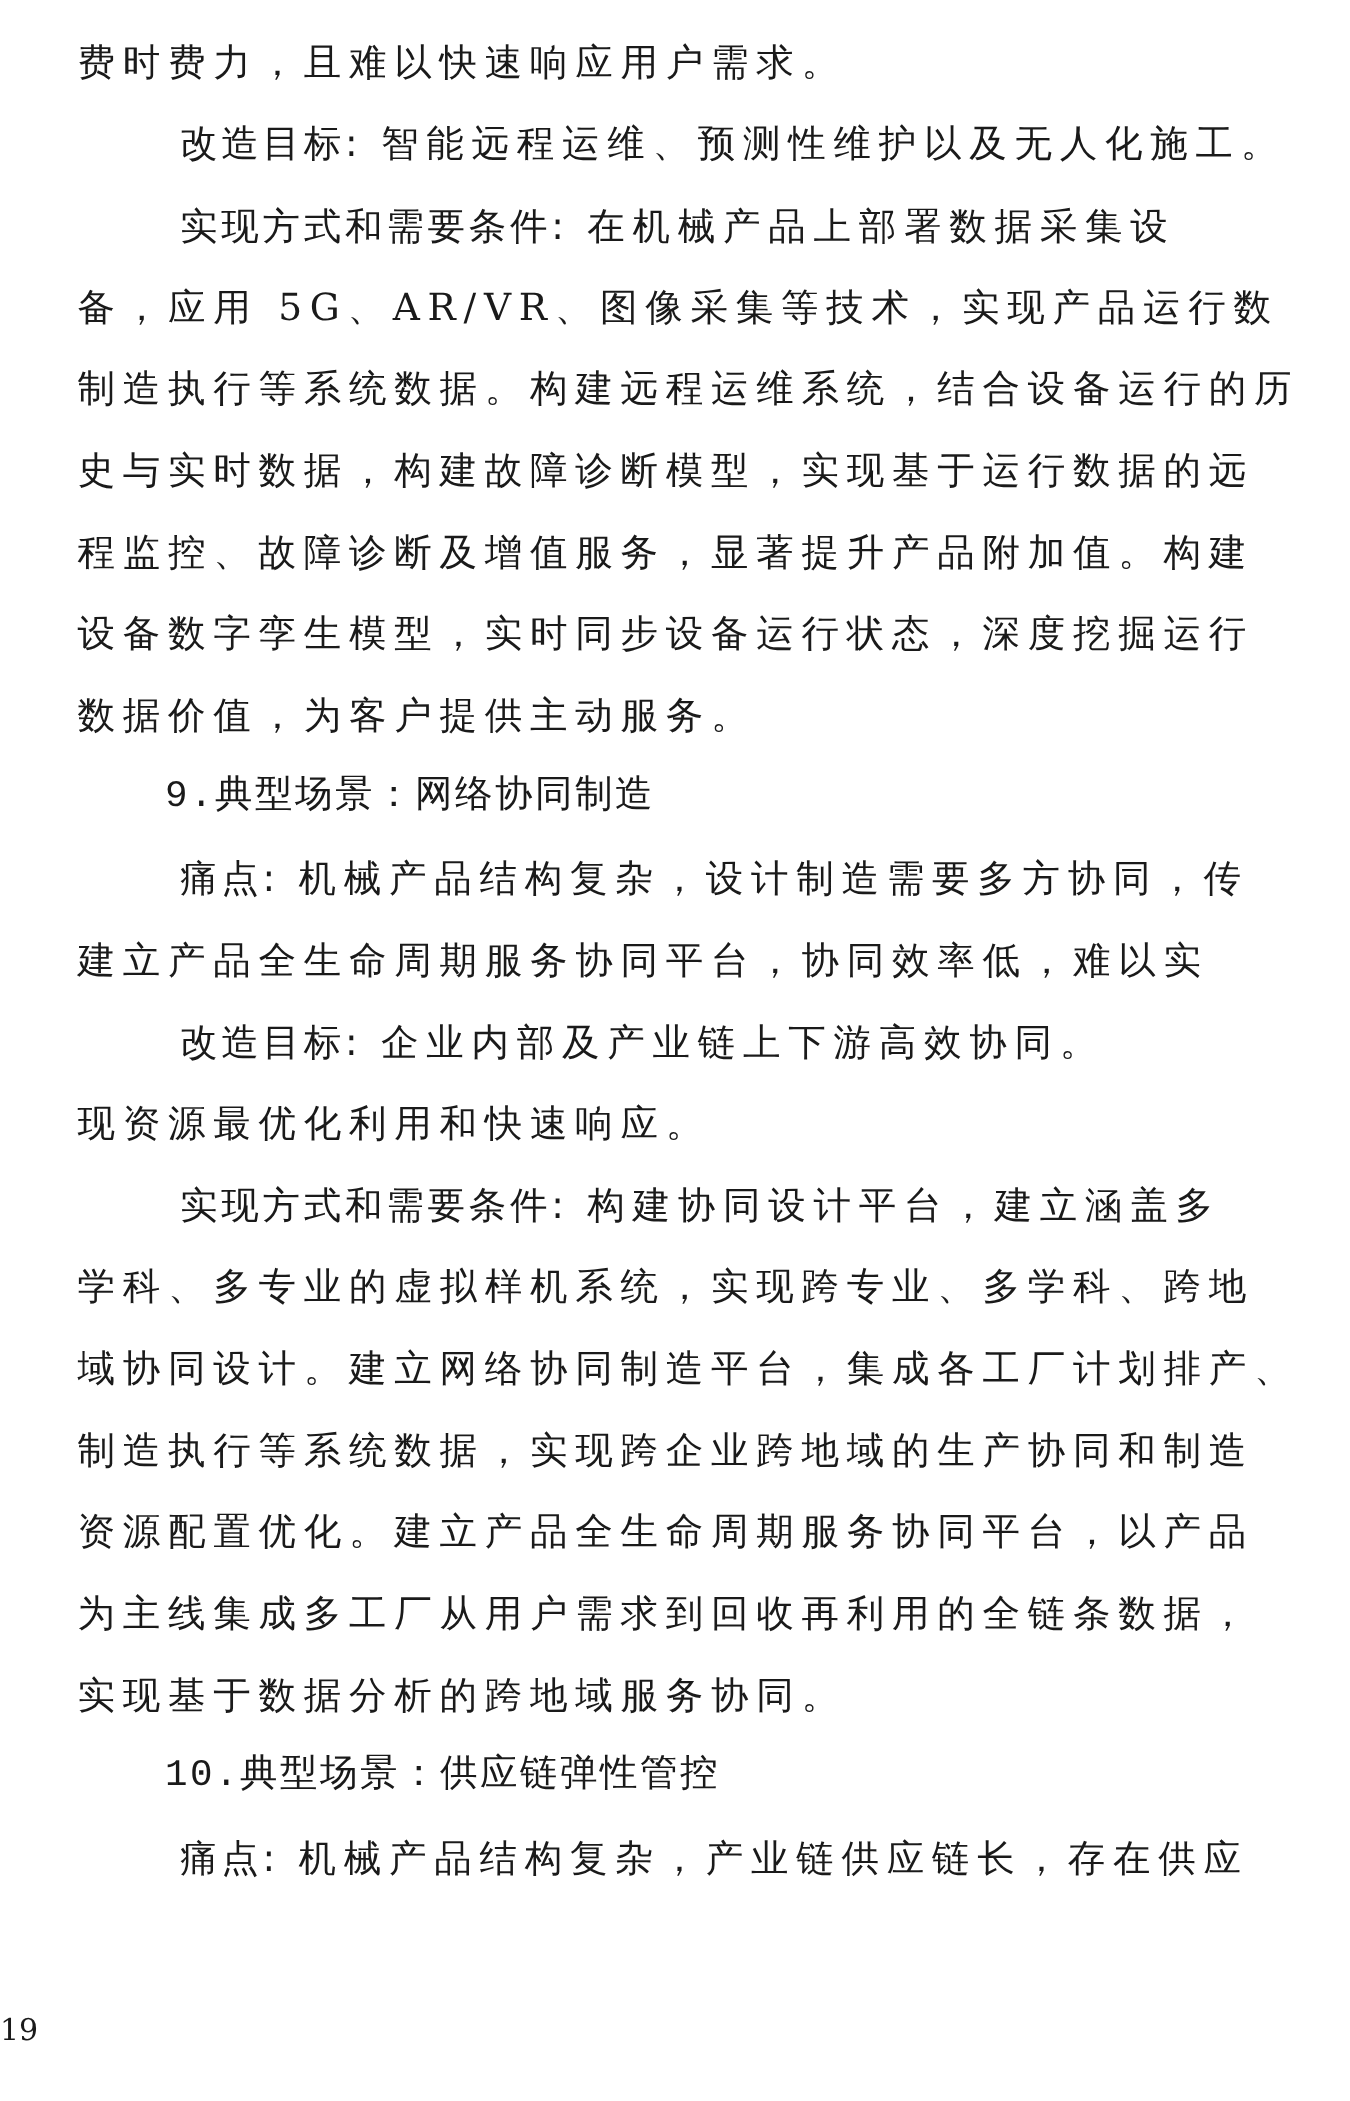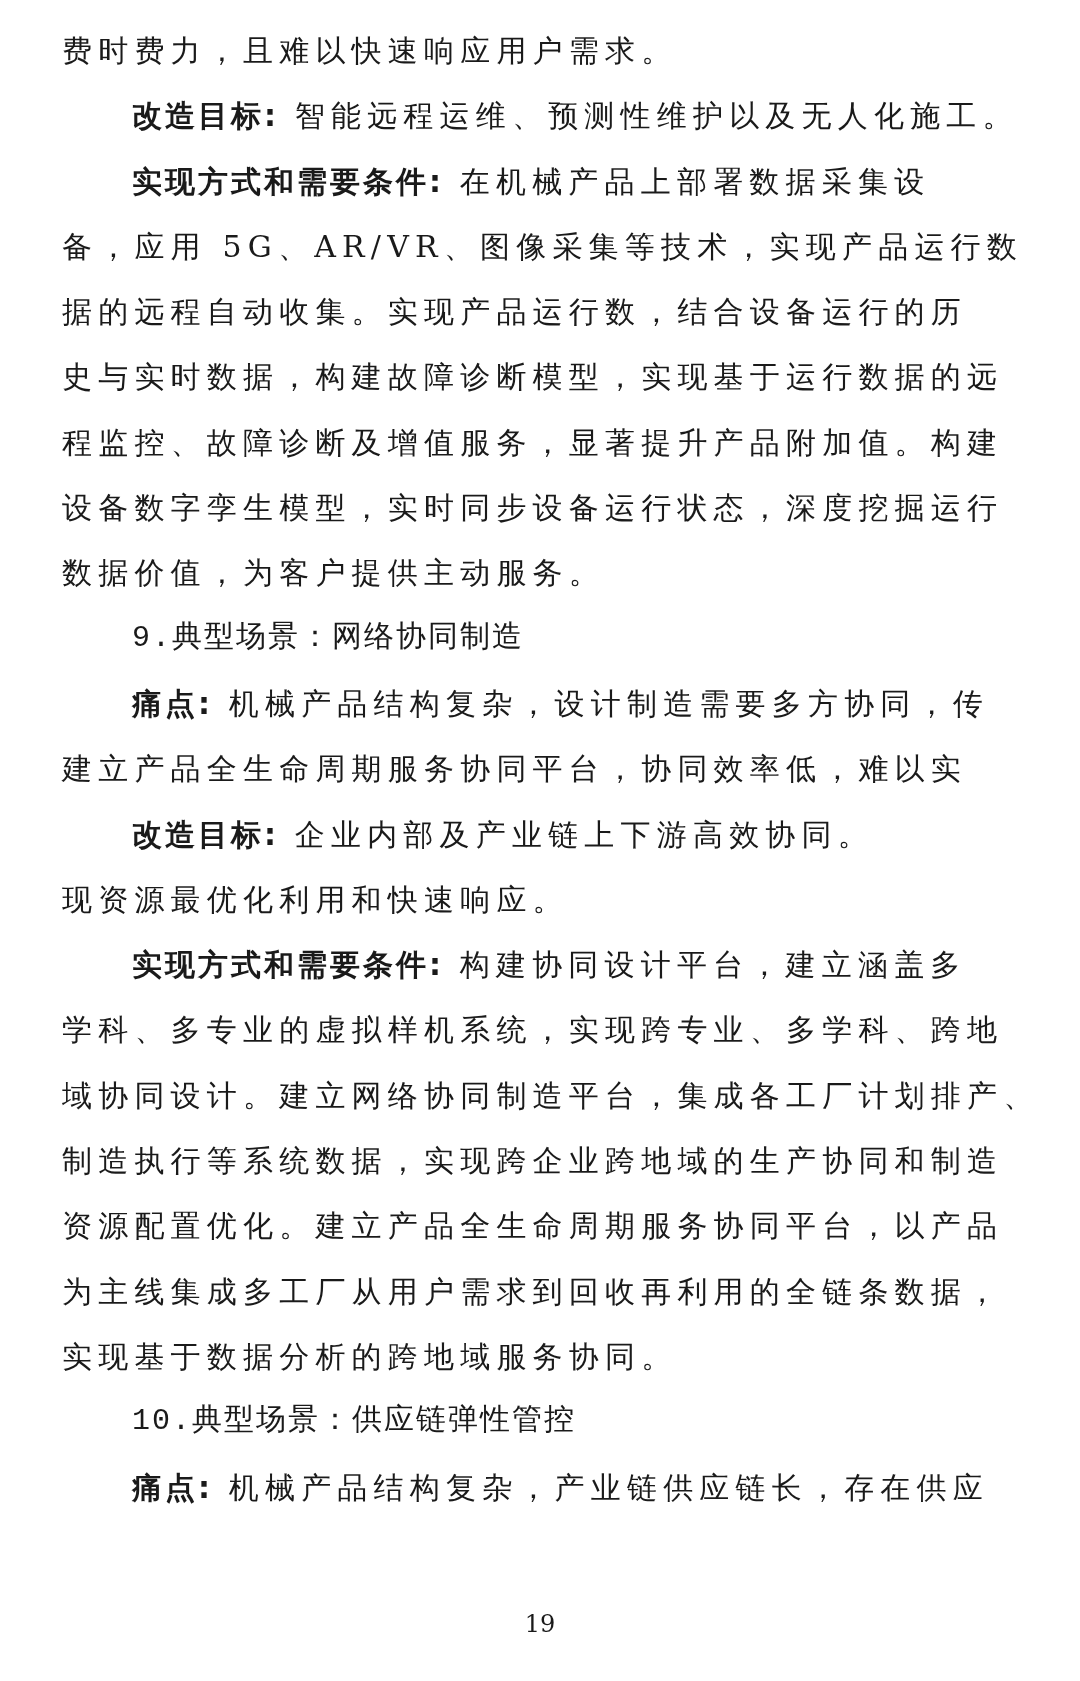--- a/index.html
+++ b/index.html
@@ -1,35 +1,35 @@
 <!DOCTYPE html>
 <html><head>
 <meta charset="utf-8">
 <style>
   html,body{margin:0;padding:0;background:#ffffff;}
   body{width:1080px;height:1681px;position:relative;overflow:hidden;color:#1a1a1a;
        font-family:"DejaVu Serif","Liberation Serif",serif;}
   .page{position:absolute;left:62px;top:18px;width:960px;}
   .line{height:65.3px;line-height:65.3px;font-size:30px;white-space:nowrap;letter-spacing:6.2px;}
   .indent{padding-left:70px;}
-  .b{font-weight:bold;font-family:"DejaVu Sans","Liberation Sans",sans-serif;letter-spacing:3px;}
+  .b{font-weight:normal;font-family:"DejaVu Sans","Liberation Sans",sans-serif;letter-spacing:3px;margin-left:12px;}
   .h{font-family:Liberation Mono, monospace;letter-spacing:2px;}
-  .pn{position:absolute;top:1610px;left:0;width:1080px;text-align:center;font-size:24px;}
+  .pn{position:absolute;top:1610px;left:0;width:1080px;font-size:24px;}
 </style>
 </head>
 <body>
 
 <div class="page">
   <div class="line">费时费力，且难以快速响应用户需求。</div>
 
   <div class="line indent"><span class="b">改造目标:</span><span> 智能远程运维、预测性维护以及无人化施工。</span></div>
 
   <div class="line indent"><span class="b">实现方式和需要条件:</span><span> 在机械产品上部署数据采集设</span></div>
   <div class="line">备，应用 5G、AR/VR、图像采集等技术，实现产品运行数</div>
-  <div class="line">据的远程自动收集。实现产品运行数，结合设备运行的历</div>
+  <div class="line">制造执行等系统数据。构建远程运维系统，结合设备运行的历</div>
   <div class="line">史与实时数据，构建故障诊断模型，实现基于运行数据的远</div>
   <div class="line">程监控、故障诊断及增值服务，显著提升产品附加值。构建</div>
   <div class="line">设备数字孪生模型，实时同步设备运行状态，深度挖掘运行</div>
   <div class="line">数据价值，为客户提供主动服务。</div>
 
   <div class="line indent h"><span>9.</span><span>典型场景：网络协同制造</span></div>
 
   <div class="line indent"><span class="b">痛点:</span><span> 机械产品结构复杂，设计制造需要多方协同，传</span></div>
   <div class="line">建立产品全生命周期服务协同平台，协同效率低，难以实</div>
   <div class="line indent"><span class="b">改造目标:</span><span> 企业内部及产业链上下游高效协同。</span></div>

